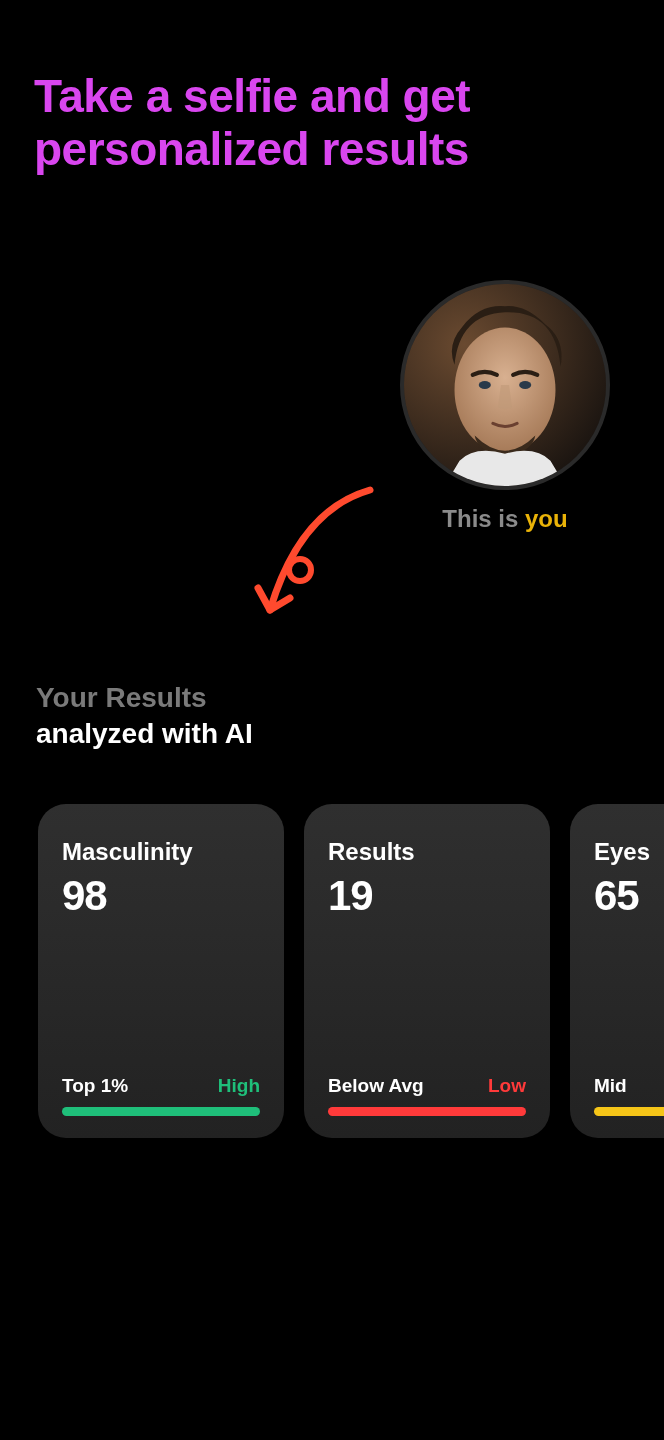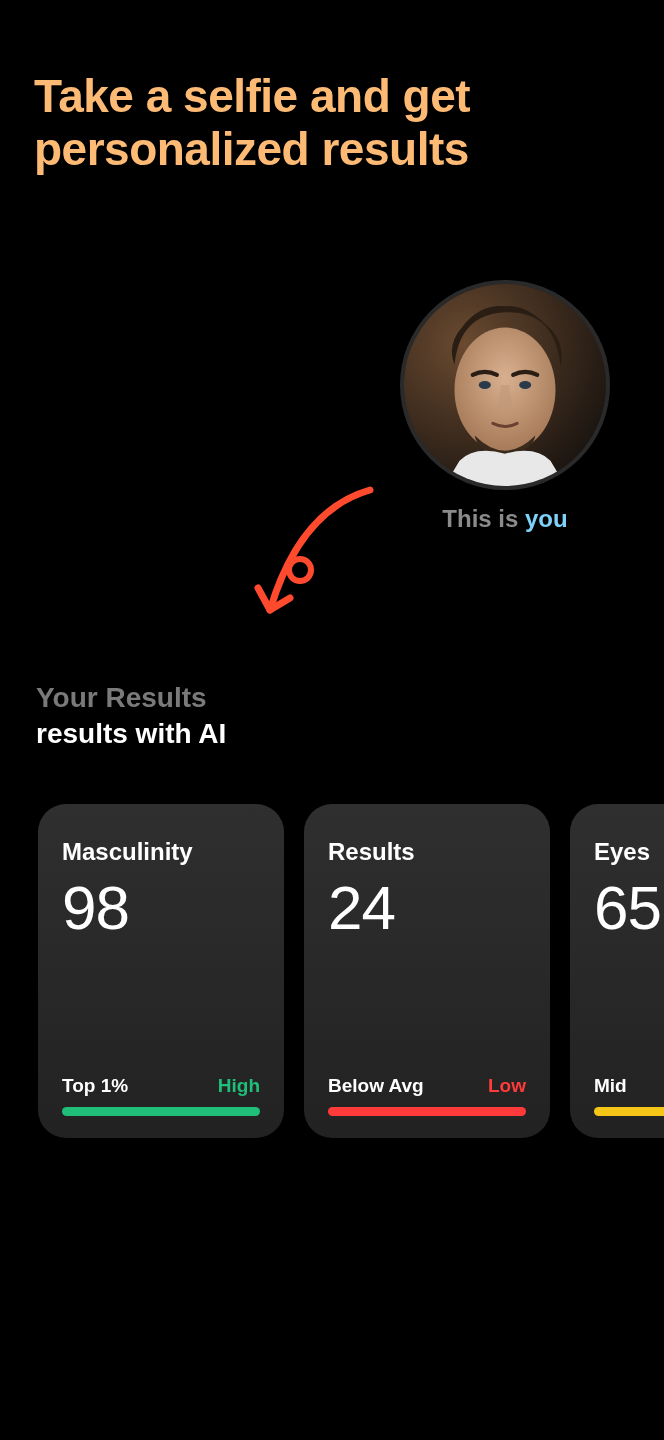--- a/index.html
+++ b/index.html
@@ -5,21 +5,21 @@
     * { margin: 0; padding: 0; box-sizing: border-box; }
     body {
       width: 664px;
       height: 1440px;
       background: #000;
       font-family: -apple-system, BlinkMacSystemFont, "Segoe UI", Helvetica, Arial, sans-serif;
       overflow: hidden;
       position: relative;
     }
     .heading {
-      color: #fdba74;
+      color: #d946ef;
       font-size: 46px;
       font-weight: 800;
       line-height: 1.15;
       padding: 70px 34px 0 34px;
       letter-spacing: -0.5px;
     }
     .avatar-wrap {
       position: absolute;
       top: 280px;
       left: 400px;
@@ -37,21 +37,21 @@
     .caption {
       position: absolute;
       top: 505px;
       left: 400px;
       width: 210px;
       text-align: center;
       font-size: 24px;
       font-weight: 600;
     }
     .caption .gray { color: #8b8b8b; }
-    .caption .accent { color: #7dd3fc; margin-top: 8px; }
+    .caption .accent { color: #eab308; margin-top: 8px; }
     .arrow {
       position: absolute;
       top: 480px;
       left: 240px;
       width: 160px;
       height: 160px;
     }
     .results-heading {
       position: absolute;
       top: 680px;
@@ -79,22 +79,22 @@
       flex-direction: column;
     }
     .card-title {
       color: #fff;
       font-size: 24px;
       font-weight: 700;
       margin-bottom: 6px;
     }
     .card-score {
       color: #fff;
-      font-size: 62px;
-      font-weight: 400;
+      font-size: 42px;
+      font-weight: 700;
       letter-spacing: -1px;
     }
     .card-spacer { flex: 1; }
     .card-bottom {
       display: flex;
       justify-content: space-between;
       align-items: flex-end;
       font-size: 19px;
       font-weight: 700;
       margin-bottom: 10px;
@@ -147,38 +147,38 @@
 </div>
 
 <svg class="arrow" viewBox="0 0 160 160">
   <path d="M130 10 Q60 30 30 130" stroke="#ff4a2e" stroke-width="7" fill="none" stroke-linecap="round"></path>
   <circle cx="60" cy="90" r="11" stroke="#ff4a2e" stroke-width="6" fill="none"></circle>
   <path d="M30 130 L18 108 M30 130 L50 118" stroke="#ff4a2e" stroke-width="7" fill="none" stroke-linecap="round"></path>
 </svg>
 
 <div class="results-heading">
   <span class="line1">Your Results</span>
-  <span class="line2">results with AI</span>
+  <span class="line2">analyzed with AI</span>
 </div>
 
 <div class="cards">
   <div class="card">
     <div class="card-title">Masculinity</div>
     <div class="card-score">98</div>
     <div class="card-spacer"></div>
     <div class="card-bottom">
       <span class="card-rank">Top 1%</span>
       <span class="card-level-high">High</span>
     </div>
     <div class="bar bar-high"></div>
   </div>
 
   <div class="card">
     <div class="card-title">Results</div>
-    <div class="card-score">24</div>
+    <div class="card-score">19</div>
     <div class="card-spacer"></div>
     <div class="card-bottom">
       <span class="card-rank">Below Avg</span>
       <span class="card-level-low">Low</span>
     </div>
     <div class="bar bar-low"></div>
   </div>
 
   <div class="card">
     <div class="card-title">Eyes</div>

